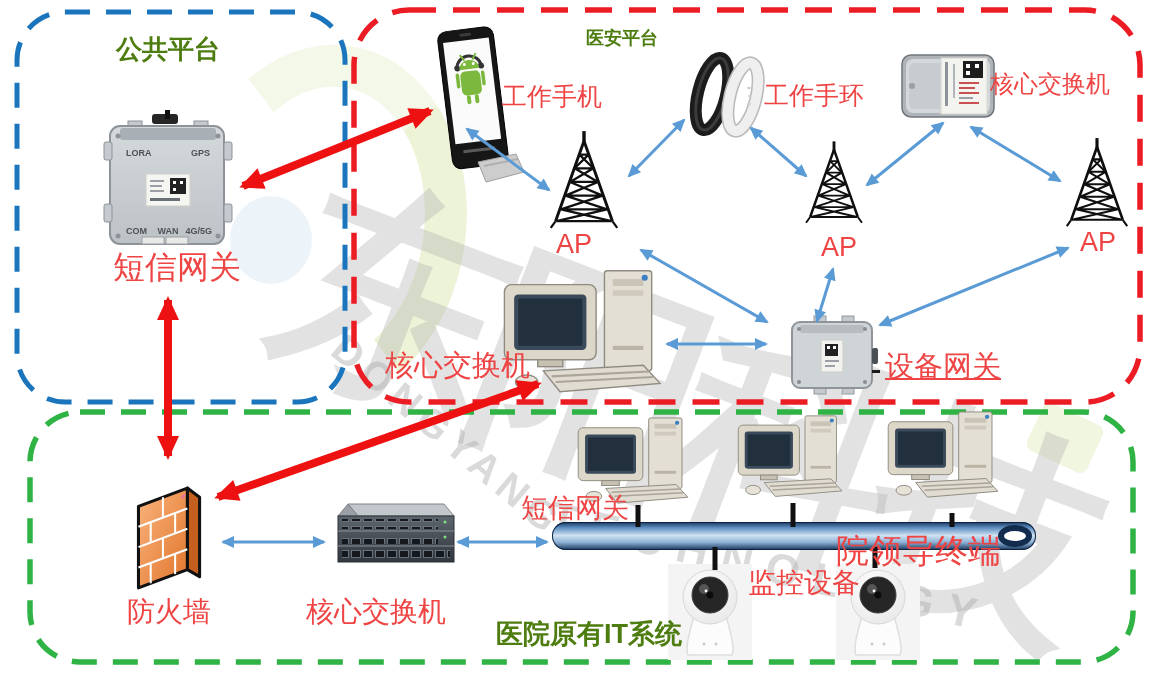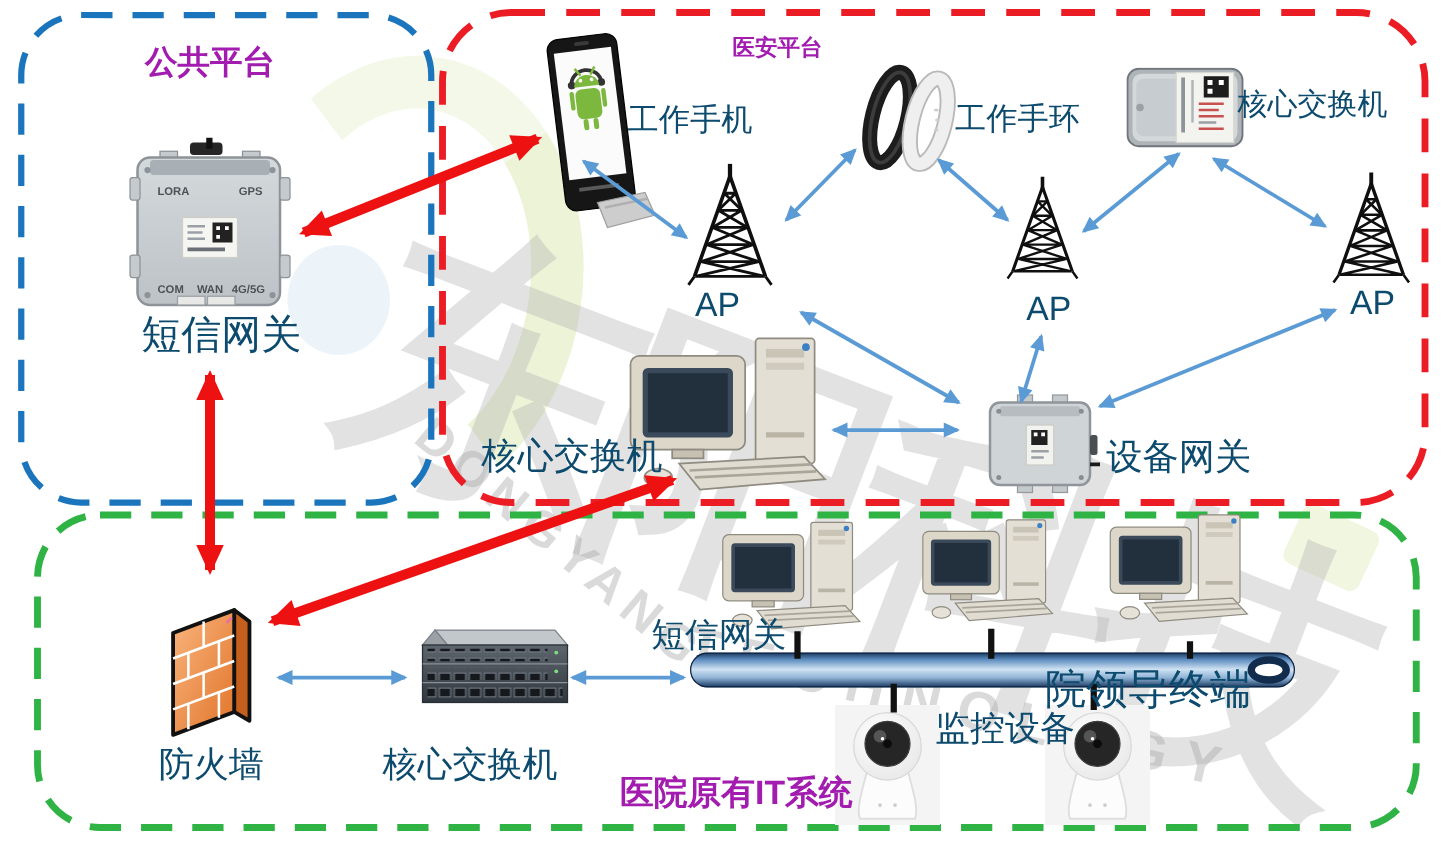--- a/index.html
+++ b/index.html
@@ -24,33 +24,33 @@
   #zones-svg{z-index:1;} #conn-svg{z-index:5;}
   
   .dev{position:absolute;z-index:2;}
   
   #bus{position:absolute;z-index:2;left:552px;top:522px;width:484px;height:28px;border-radius:14px;
        background:linear-gradient(180deg,#17355c 0%,#5c8cbe 20%,#cfe2f2 48%,#8fb3d6 72%,#16345a 100%);
        box-shadow:inset 0 0 0 1px #0d2240;}
   #bus-cap{position:absolute;right:4px;top:3px;width:34px;height:22px;border-radius:50%;
            background:#fff;border:6px solid #122c4e;box-sizing:border-box;}
   
-  .lbl{position:absolute;z-index:6;white-space:nowrap;color:#0c4a6e;line-height:1.05;}
-  .lbl.red{color:#a21caf;font-weight:700;}
+  .lbl{position:absolute;z-index:6;white-space:nowrap;color:#ef4444;line-height:1.05;}
+  .lbl.red{color:#4d7c0f;font-weight:700;}
   #lbl-public{left:116px;top:36px;font-size:26px;}
   #lbl-medical{left:586px;top:29px;font-size:18px;}
   #lbl-phone{left:502px;top:83px;font-size:25px;}
   #lbl-band{left:764px;top:82px;font-size:25px;}
   #lbl-card{left:990px;top:71px;font-size:24px;}
   #lbl-ap1{left:556px;top:230px;font-size:27px;}
   #lbl-ap2{left:821px;top:233px;font-size:27px;}
   #lbl-ap3{left:1080px;top:228px;font-size:27px;}
   #lbl-sms{left:113px;top:251px;font-size:32px;}
   #lbl-server{left:385px;top:350px;font-size:29px;}
-  #lbl-devgw{left:885px;top:351px;font-size:29px;}
+  #lbl-devgw{left:885px;top:351px;font-size:29px;text-decoration:underline;}
   #lbl-firewall{left:127px;top:597px;font-size:28px;text-align:right;}
   #lbl-switch{left:306px;top:597px;font-size:28px;}
   #lbl-monitor{left:521px;top:494px;font-size:27px;}
   #lbl-doctor{left:689px;top:434px;font-size:27px;line-height:31px;}
   #lbl-leader{left:836px;top:490px;font-size:33px;margin-top:44px;}
   #lbl-camera{left:748px;top:568px;font-size:28px;}
   #lbl-hospital{left:464px;top:620px;font-size:27px;margin-left:32px;}
 </style>
 </head>
 <body>

